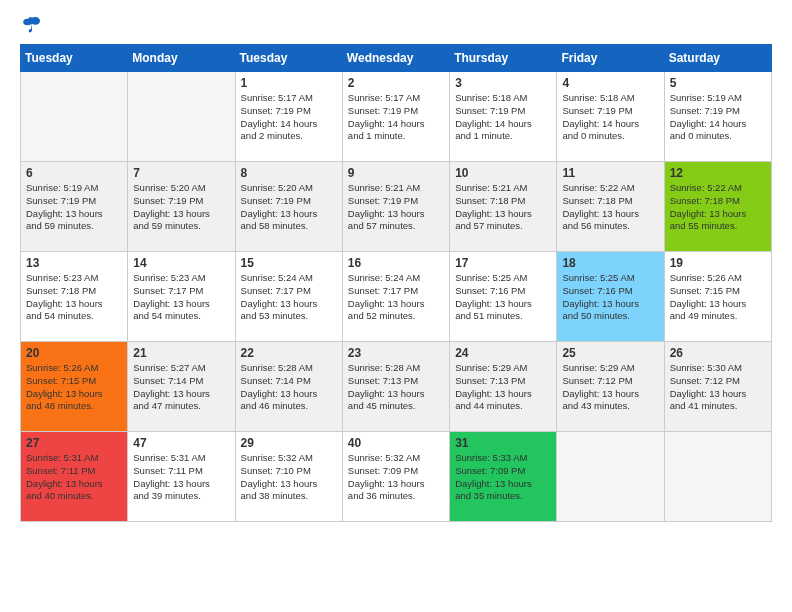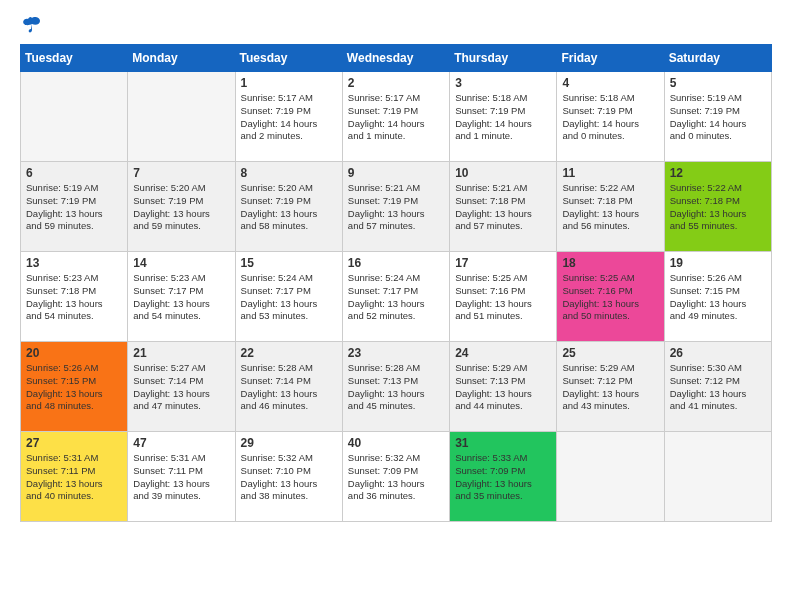--- a/index.html
+++ b/index.html
@@ -231,21 +231,21 @@
 Daylight: 13 hours
 and 52 minutes.</div>
         </td>
         <td style="background-color: rgb(255, 255, 255);">
           <span class="day-num">17</span>
           <div class="cell-info" style="white-space: pre-line;">Sunrise: 5:25 AM
 Sunset: 7:16 PM
 Daylight: 13 hours
 and 51 minutes.</div>
         </td>
-        <td style="background-color: #ec4899;">
+        <td style="background-color: #7dd3fc;">
           <span class="day-num">18</span>
           <div class="cell-info" style="white-space: pre-line;">Sunrise: 5:25 AM
 Sunset: 7:16 PM
 Daylight: 13 hours
 and 50 minutes.</div>
         </td>
         <td style="background-color: rgb(255, 255, 255); border-radius: 28px;">
           <span class="day-num">19</span>
           <div class="cell-info" style="white-space: pre-line;">Sunrise: 5:26 AM
 Sunset: 7:15 PM
@@ -298,21 +298,21 @@
         </td>
         <td style="background-color: rgb(240, 240, 240);">
           <span class="day-num">26</span>
           <div class="cell-info" style="white-space: pre-line;">Sunrise: 5:30 AM
 Sunset: 7:12 PM
 Daylight: 13 hours
 and 41 minutes.</div>
         </td>
       </tr>
       <tr>
-        <td style="background-color: #fde047;">
+        <td style="background-color: #ef4444;">
           <span class="day-num">27</span>
           <div class="cell-info" style="white-space: pre-line;">Sunrise: 5:31 AM
 Sunset: 7:11 PM
 Daylight: 13 hours
 and 40 minutes.</div>
         </td>
         <td style="background-color: rgb(255, 255, 255);">
           <span class="day-num">47</span>
           <div class="cell-info" style="white-space: pre-line;">Sunrise: 5:31 AM
 Sunset: 7:11 PM

